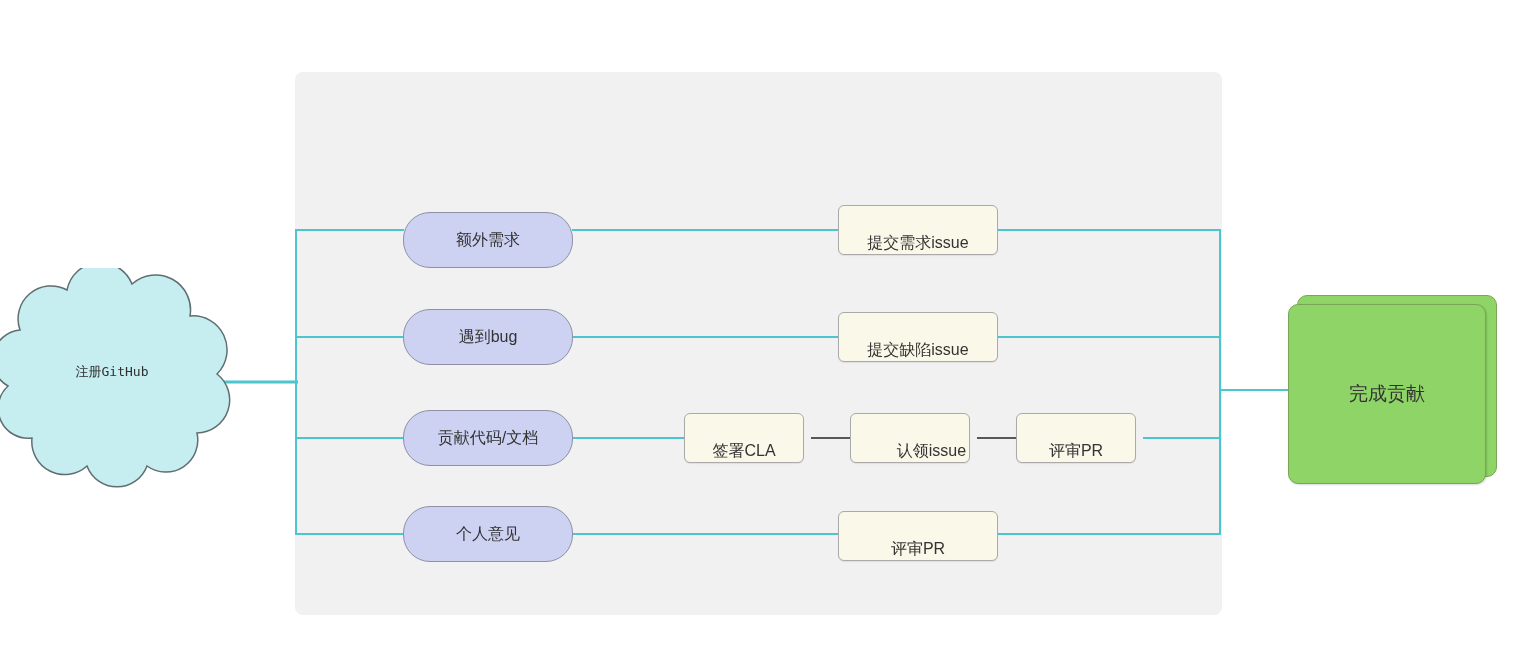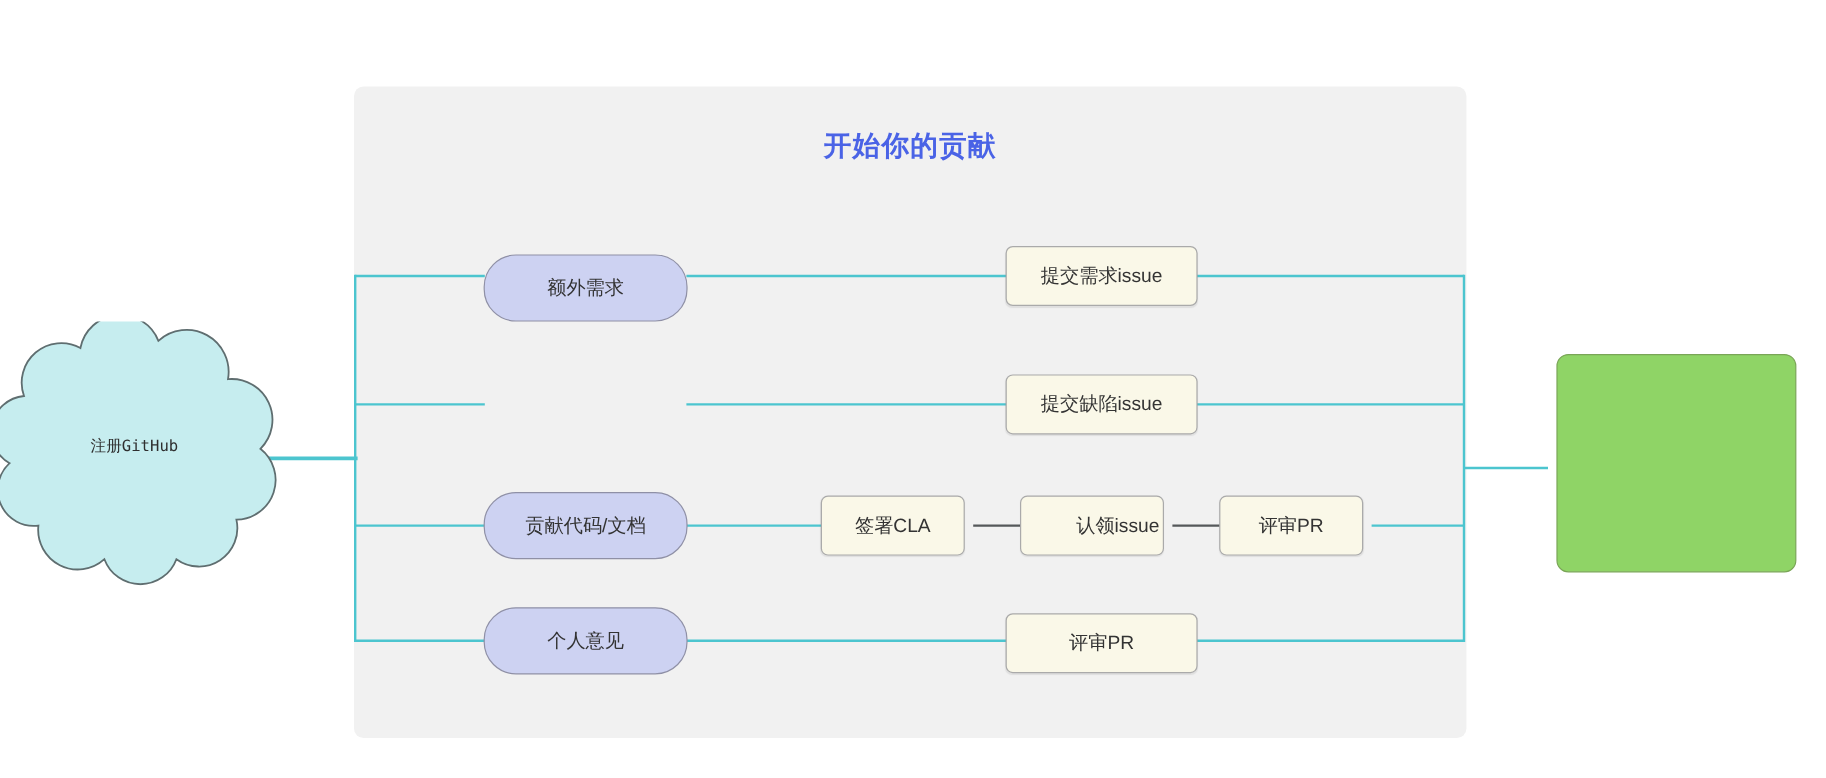--- a/index.html
+++ b/index.html
@@ -3,33 +3,32 @@
 <meta charset="utf-8">
 <style>
   html,body{margin:0;padding:0;background:#ffffff;}
   body{width:1522px;height:648px;overflow:hidden;font-family:"Liberation Sans",sans-serif;}
   .canvas{position:relative;width:1522px;height:648px;}
   .group-box{position:absolute;left:295px;top:72px;width:927px;height:543px;background:#f1f1f1;border-radius:8px;}
   .diagram-title{position:absolute;left:295px;top:106px;width:927px;text-align:center;font-size:23px;font-weight:bold;color:#4a63e6;letter-spacing:1px;}
   svg.wires{position:absolute;left:0;top:0;pointer-events:none;}
   .node{position:absolute;display:flex;align-items:center;justify-content:center;box-sizing:border-box;color:#333;font-size:16px;cursor:default;}
   .pill{left:403px;width:170px;height:56px;background:#cdd2f2;border:1.5px solid #8f90a6;border-radius:27px;}
-  .step{width:160px;height:50px;background:#faf8e8;border:1.5px solid #aaaaaa;border-radius:6px;box-shadow:0 1px 1px rgba(0,0,0,0.08);}
+  .step{width:160px;height:50px;background:#faf8e8;border:1.5px solid #aaaaaa;border-radius:6px;box-shadow:0 1px 1px rgba(0,0,0,0.08);align-items:flex-end;}
   .step.small{width:120px;}
   .cloud-label{position:absolute;left:12px;top:363px;width:200px;text-align:center;font-size:13px;color:#2f2f2f;font-family:"DejaVu Sans Mono","Liberation Mono",monospace;}
   .end-back{position:absolute;left:1297px;top:295px;width:198px;height:180px;background:#8fd466;border:1.5px solid #7aa557;border-radius:10px;}
   .end-front{position:absolute;left:1288px;top:304px;width:198px;height:180px;background:#8fd466;border:1.5px solid #7aa557;border-radius:10px;font-size:19px;box-shadow:1px 1px 2px rgba(0,0,0,0.15);}
 </style>
 </head>
 <body>
 
 <div class="canvas">
 
   <div class="group-box"></div>
-  <div class="diagram-title">开始你的贡献</div>
 
   <svg class="wires" width="1522" height="648">
     <line x1="213" y1="382" x2="298" y2="382" stroke="#4cc5cf" stroke-width="3"></line>
     <line x1="296" y1="229" x2="296" y2="535" stroke="#4cc5cf" stroke-width="2"></line>
     <line x1="296" y1="230" x2="404" y2="230" stroke="#4cc5cf" stroke-width="2"></line>
     <line x1="296" y1="337" x2="404" y2="337" stroke="#4cc5cf" stroke-width="2"></line>
     <line x1="296" y1="438" x2="404" y2="438" stroke="#4cc5cf" stroke-width="2"></line>
     <line x1="296" y1="534" x2="404" y2="534" stroke="#4cc5cf" stroke-width="2"></line>
     <line x1="572" y1="230" x2="839" y2="230" stroke="#4cc5cf" stroke-width="2"></line>
     <line x1="572" y1="337" x2="839" y2="337" stroke="#4cc5cf" stroke-width="2"></line>
@@ -49,20 +48,23 @@
     <path d="M225,106 A33,33 0 0 1 205,165 A32,32 0 0 1 155,198 A32,32 0 0 1 95,198
              A33,33 0 0 1 40,170 A30,30 0 0 1 16,118 A30,30 0 0 1 28,62
              A33,33 0 0 1 75,22 A34,34 0 0 1 140,16 A35,35 0 0 1 198,48
              A34,34 0 0 1 225,106 Z" fill="#c6edef" stroke="#5f6e70" stroke-width="1.5"></path>
   </svg>
   <div class="cloud-label">注册GitHub</div>
 
   <div class="node pill" style="top:212px;">
     <span>额外需求</span>
   </div>
+  <div class="node pill" style="top:309px;">
+    <span>遇到bug</span>
+  </div>
   <div class="node pill" style="top:410px;">
     <span>贡献代码/文档</span>
   </div>
   <div class="node pill" style="top:506px;">
     <span>个人意见</span>
   </div>
 
   <div class="node step" style="left:838px;top:205px;">
     <span>提交需求issue</span>
   </div>
@@ -76,14 +78,17 @@
     <span>认领issue</span>
   </div>
   <div class="node step small" style="left:1016px;top:413px;">
     <span>评审PR</span>
   </div>
   <div class="node step" style="left:838px;top:511px;">
     <span>评审PR</span>
   </div>
 
   <div class="end-back"></div>
+  <div class="node end-front">
+    <span>完成贡献</span>
+  </div>
 
 </div>
 
 </body></html>

